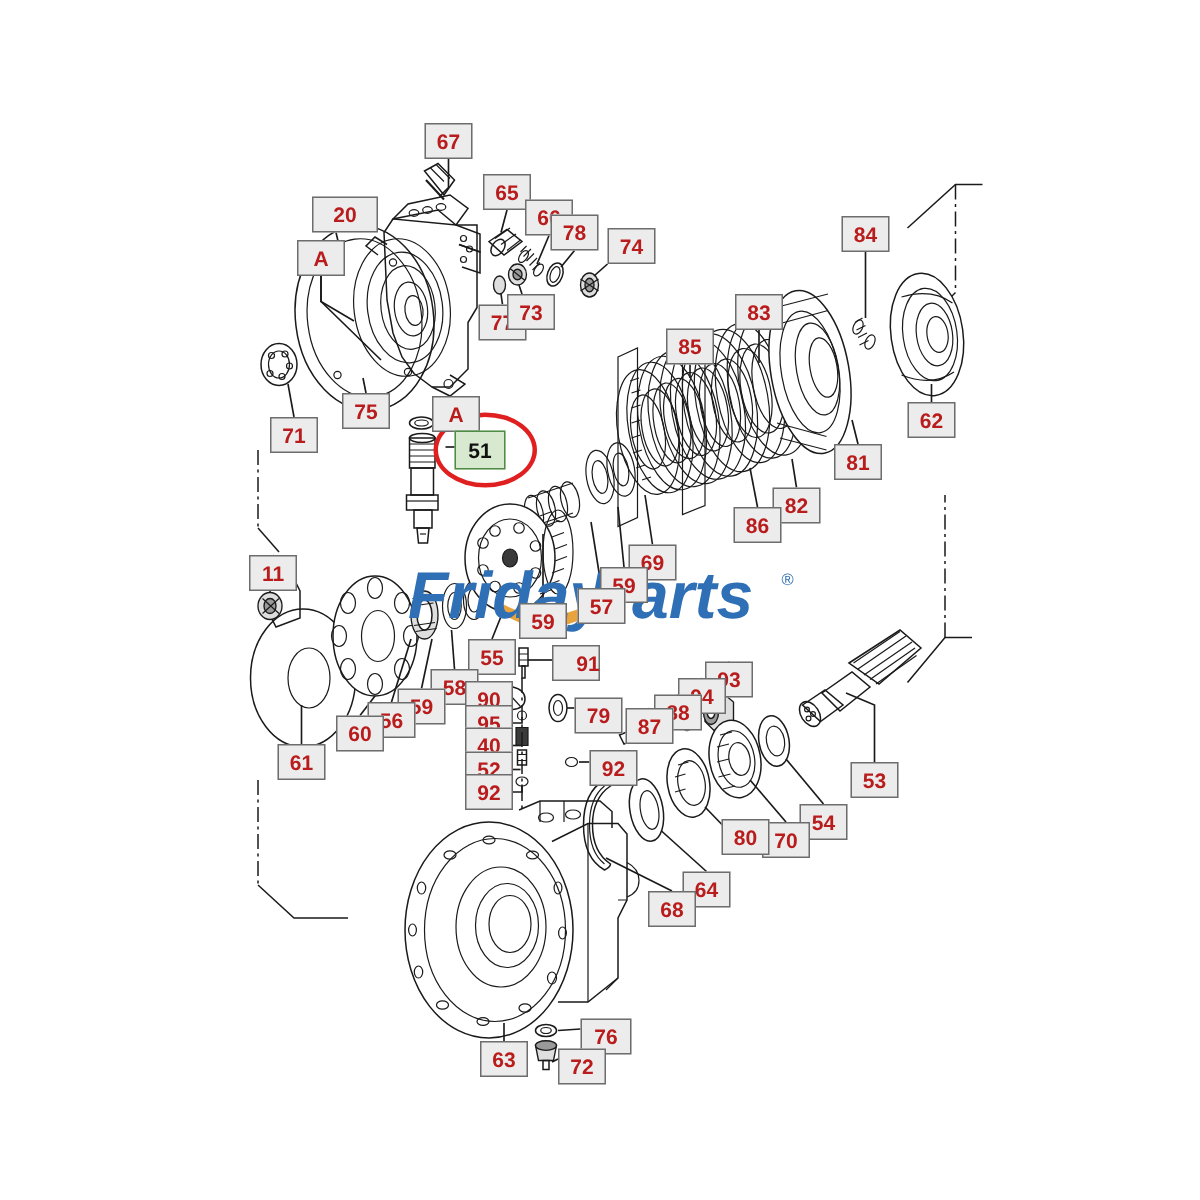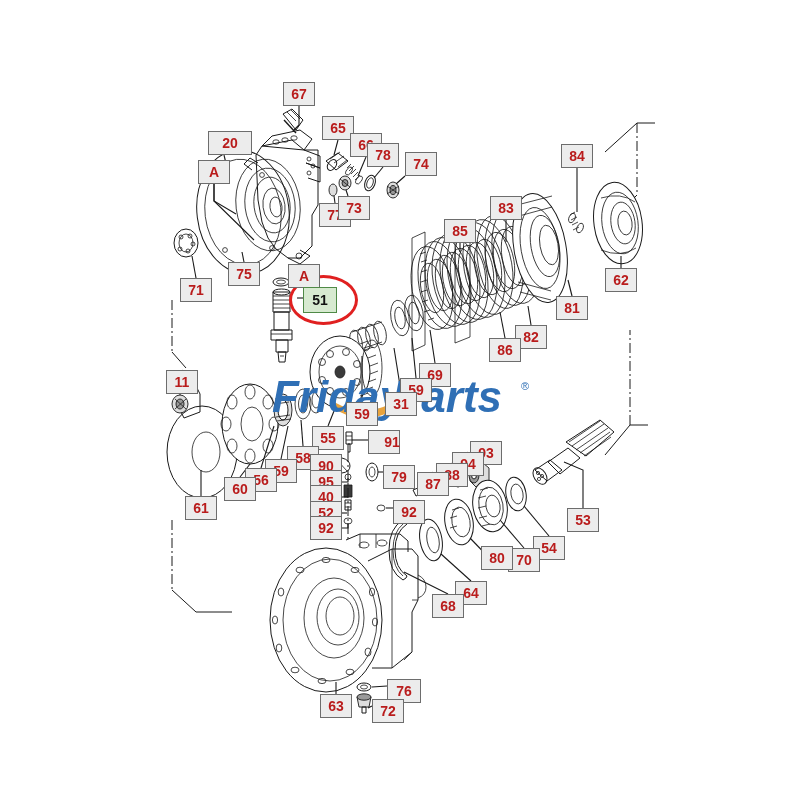--- a/index.html
+++ b/index.html
@@ -518,21 +518,21 @@
       <div class="callout" style="left: 605px; top: 268px; width: 32px; height: 24px;">62</div>
       <div class="callout" style="left: 180px; top: 278px; width: 32px; height: 24px;">71</div>
       <div class="callout" style="left: 228px; top: 262px; width: 32px; height: 24px;">75</div>
       <div class="callout" style="left: 288px; top: 264px; width: 32px; height: 24px;">A</div>
       <div class="callout hl" style="left: 303px; top: 287px; width: 34px; height: 26px;">51</div>
       <div class="callout" style="left: 556px; top: 296px; width: 32px; height: 24px;">81</div>
       <div class="callout" style="left: 515px; top: 325px; width: 32px; height: 24px;">82</div>
       <div class="callout" style="left: 489px; top: 338px; width: 32px; height: 24px;">86</div>
       <div class="callout" style="left: 419px; top: 363px; width: 32px; height: 24px;">69</div>
       <div class="callout" style="left: 400px; top: 378px; width: 32px; height: 24px;">59</div>
-      <div class="callout" style="left: 385px; top: 392px; width: 32px; height: 24px;">31</div>
+      <div class="callout" style="left: 385px; top: 392px; width: 32px; height: 24px;">57</div>
       <div class="callout" style="left: 346px; top: 402px; width: 32px; height: 24px;">59</div>
       <div class="callout" style="left: 166px; top: 370px; width: 32px; height: 24px;">11</div>
       <div class="callout" style="left: 312px; top: 426px; width: 32px; height: 24px;">55</div>
       <div class="callout" style="left: 368px; top: 430px; width: 32px; height: 24px; padding-left: 16px;">91</div>
       <div class="callout" style="left: 287px; top: 446px; width: 32px; height: 24px;">58</div>
       <div class="callout" style="left: 265px; top: 459px; width: 32px; height: 24px;">59</div>
       <div class="callout" style="left: 310px; top: 454px; width: 32px; height: 24px;">90</div>
       <div class="callout" style="left: 245px; top: 468px; width: 32px; height: 24px;">56</div>
       <div class="callout" style="left: 310px; top: 470px; width: 32px; height: 24px;">95</div>
       <div class="callout" style="left: 310px; top: 485px; width: 32px; height: 24px;">40</div>

